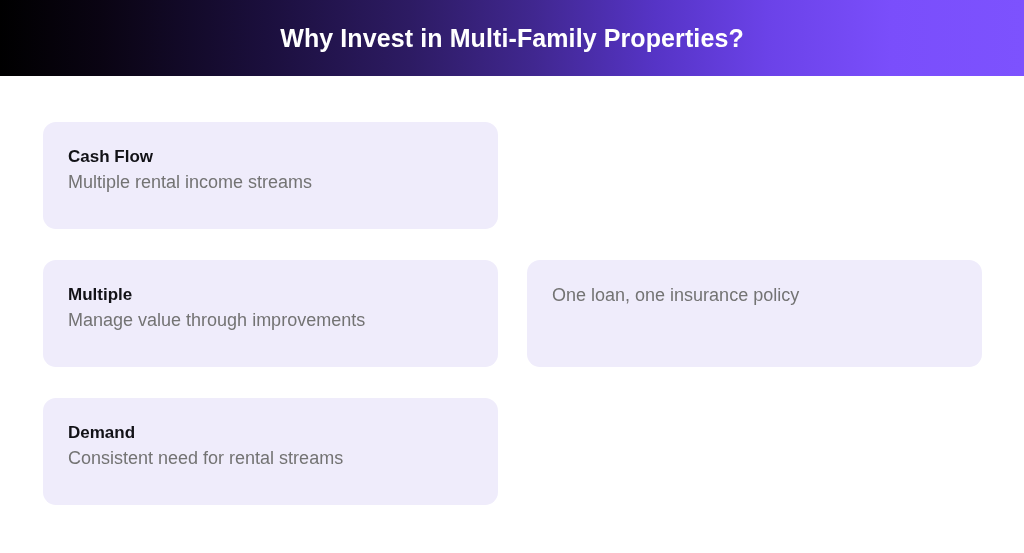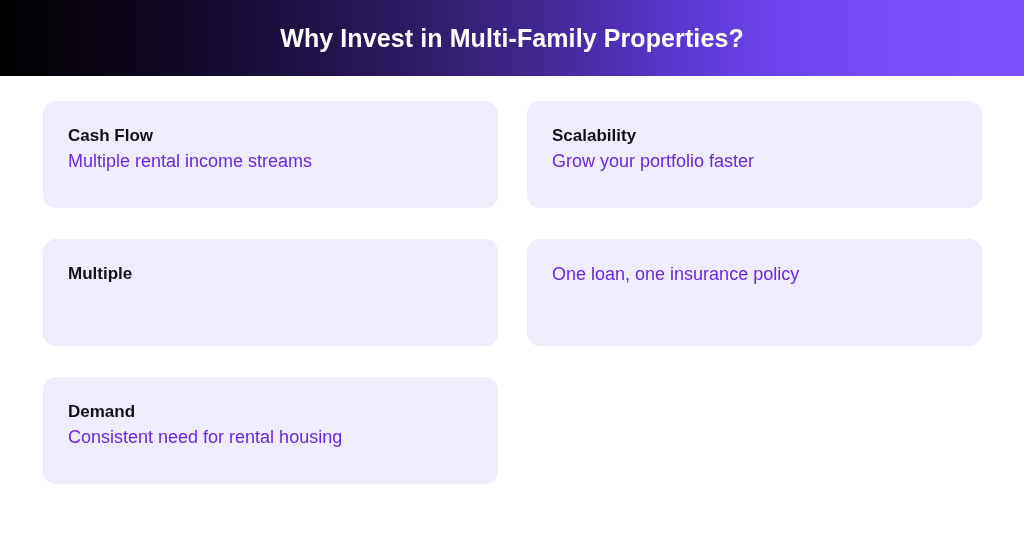--- a/index.html
+++ b/index.html
@@ -53,21 +53,21 @@
     text-align: center;
     margin: 0;
     padding: 0 20px;
     white-space: nowrap;
   }
 
   
   .cards-area {
     position: absolute;
     left: 43px;
-    top: 101px;
+    top: 122px;
     width: 939px;
   }
   .card-row {
     display: flex;
     gap: 29px;
     margin-bottom: 31px;
   }
   .card-row:last-child {
     margin-bottom: 0;
     justify-content: flex-end;
@@ -87,21 +87,21 @@
     font-size: 17px;
     font-weight: bold;
     color: #121217;
     line-height: 1.25;
     margin: 0 0 4px 0;
     white-space: nowrap;
   }
   .card-desc {
     font-size: 18px;
     font-weight: normal;
-    color: #6d28d9;
+    color: #737373;
     line-height: 1.3;
     margin: 0;
     white-space: nowrap;
   }
 </style>
 </head>
 <body>
 
 <div class="slide">
 
@@ -109,37 +109,34 @@
     <h1 class="header-title">Why Invest in Multi-Family Properties?</h1>
   </div>
 
   <div class="cards-area">
 
     <div class="card-row">
       <div class="card">
         <p class="card-title">Cash Flow</p>
         <p class="card-desc">Multiple rental income streams</p>
       </div>
-      <div class="card">
-        <p class="card-title">Scalability</p>
-        <p class="card-desc">Grow your portfolio faster</p>
-      </div>
     </div>
 
     <div class="card-row">
       <div class="card">
         <p class="card-title">Multiple</p>
+        <p class="card-desc">Manage value through improvements</p>
       </div>
       <div class="card">
         <p class="card-desc">One loan, one insurance policy</p>
       </div>
     </div>
 
     <div class="card-row">
       <div class="card">
         <p class="card-title">Demand</p>
-        <p class="card-desc">Consistent need for rental housing</p>
+        <p class="card-desc">Consistent need for rental streams</p>
       </div>
       <div class="card placeholder"></div>
     </div>
 
   </div>
 </div>
 
 </body></html>

